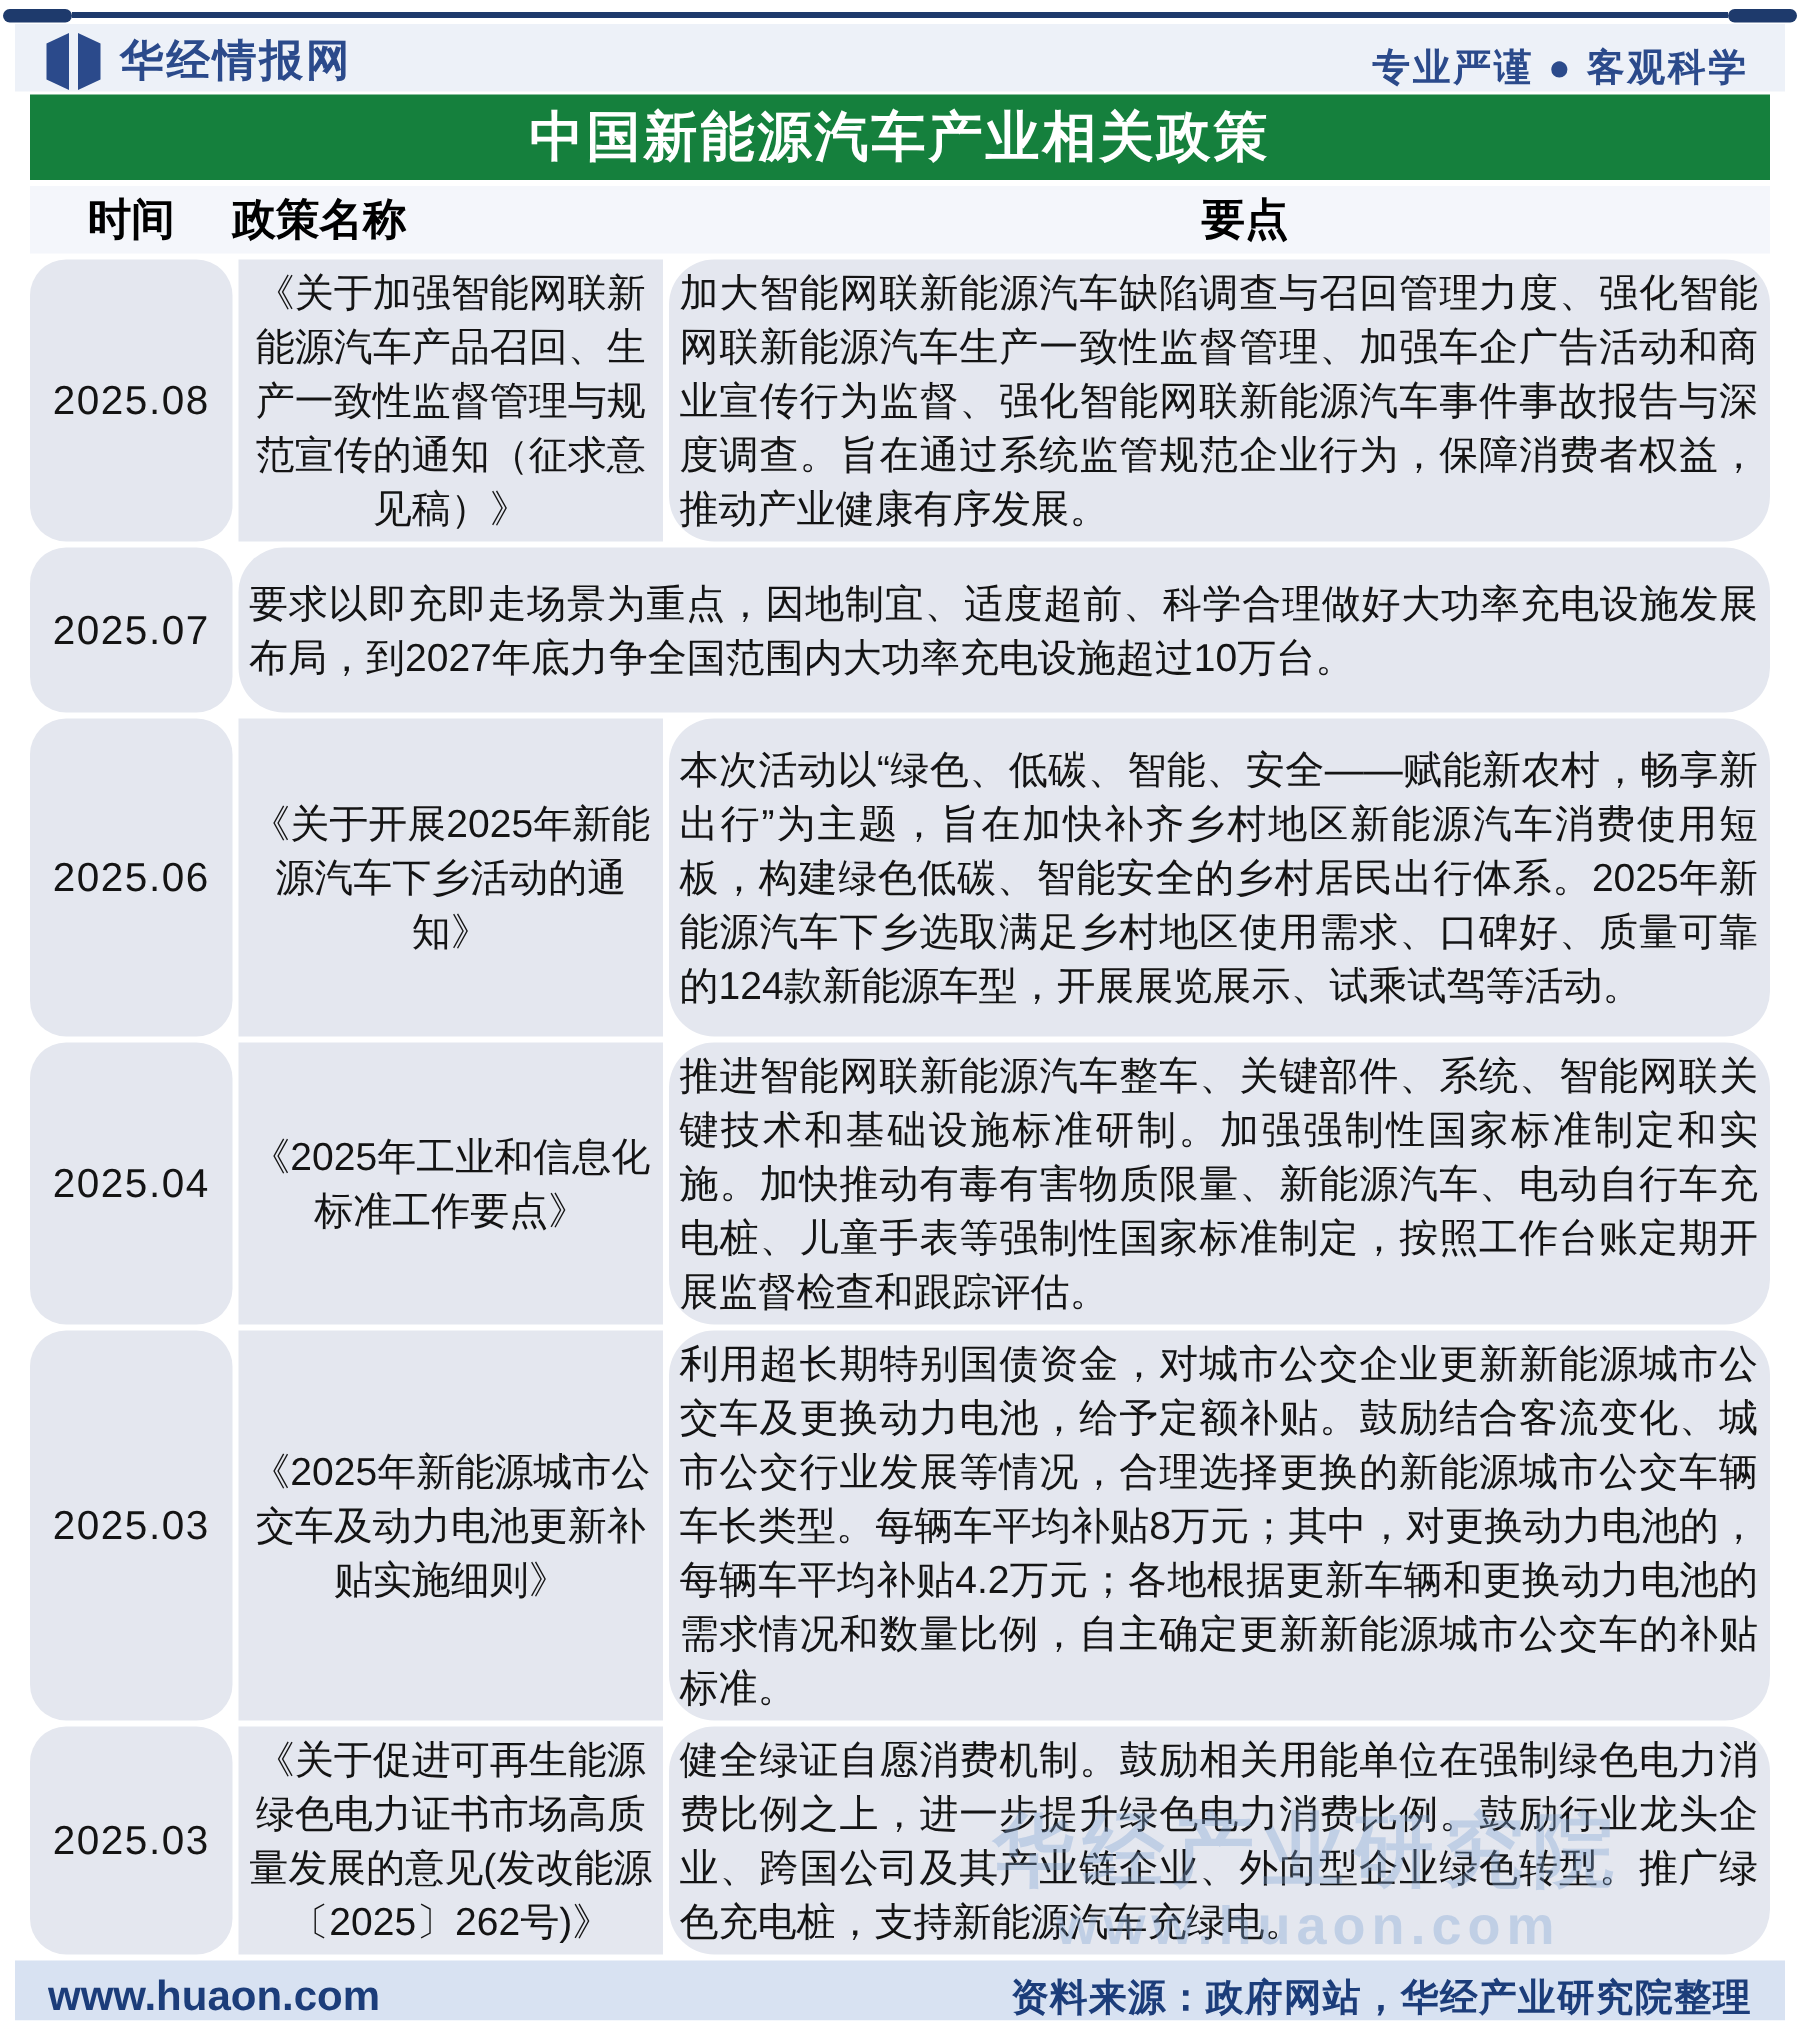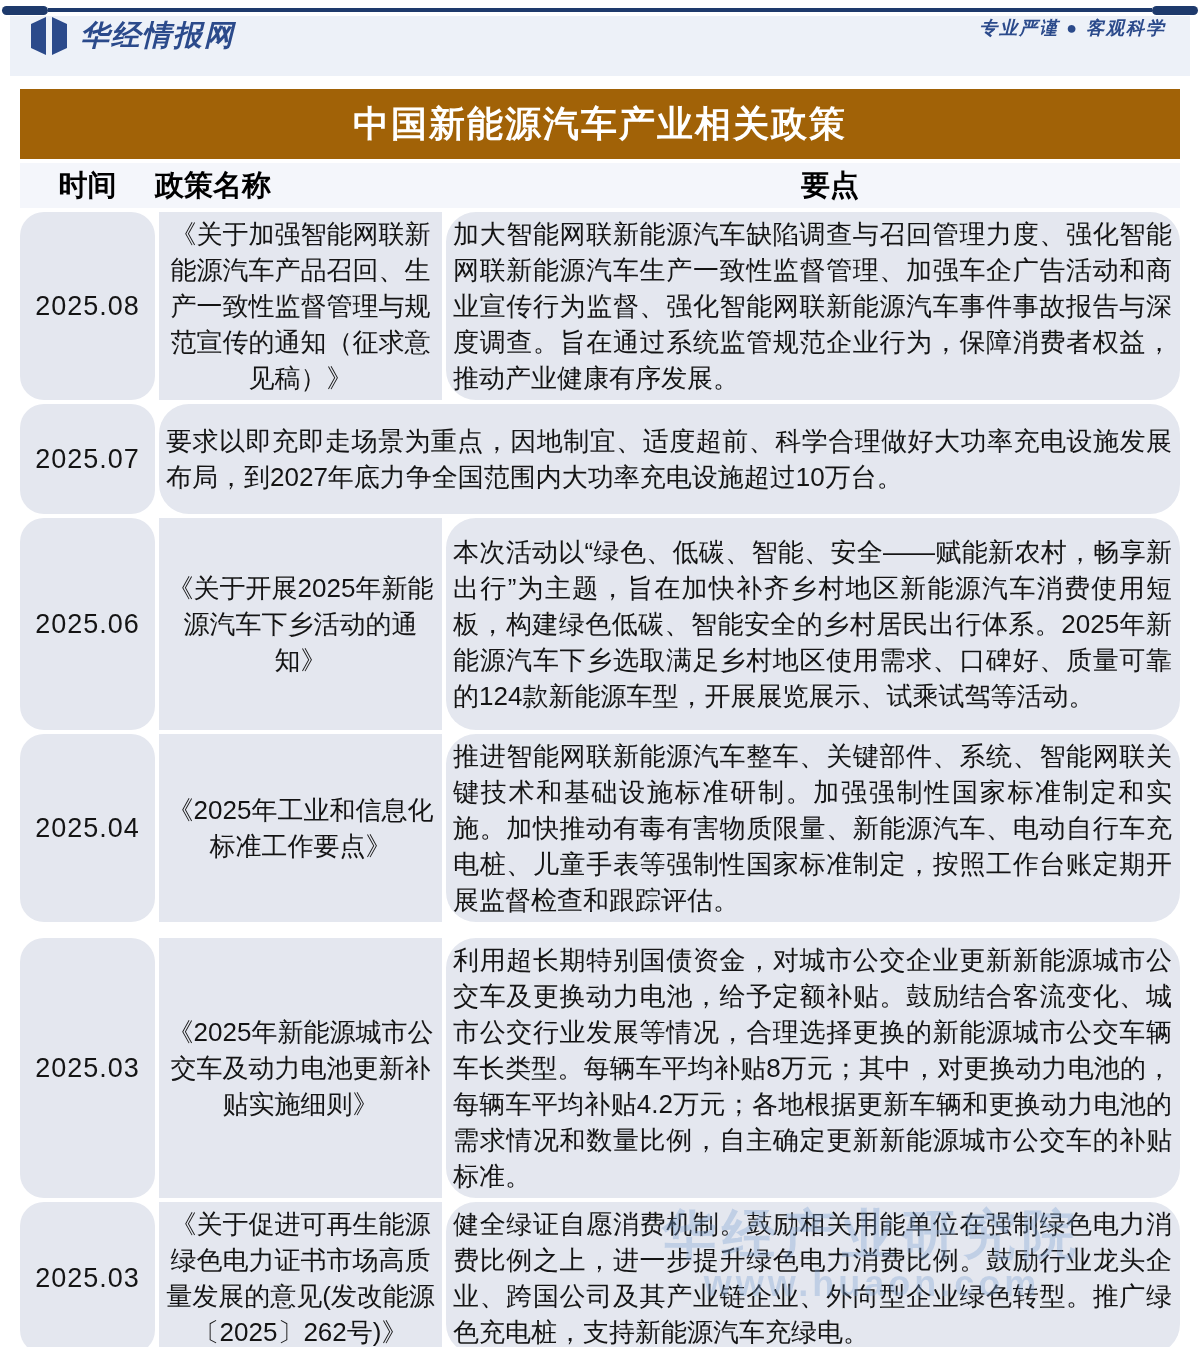--- a/index.html
+++ b/index.html
@@ -27,51 +27,50 @@
     border-radius: 5px;
     flex: 0 0 auto;
   }
   .divider .line {
     flex: 1 1 auto;
     height: 4px;
     background: #1e3a6c;
   }
   
   .brandband {
-    height: 60px;
+    height: 45px;
     margin: 1px 10px 0 10px;
     background: #edf1f8;
     display: flex;
-    align-items: flex-start;
+    align-items: flex-end;
     justify-content: space-between;
     padding: 0 24px 0 20px;
-    font-style: italic;
   }
   .brand {
     display: flex;
     align-items: center;
     gap: 12px;
   }
   .brand-name {
     font-size: 29px;
     font-weight: bold;
     color: #2b4a8b;
     letter-spacing: 2px;
   }
   .tagline {
-    font-size: 18px;
+    font-size: 25px;
     font-weight: bold;
     color: #2b4a8b;
     letter-spacing: 2px;
   }
   
   .titlebar {
-    height: 70px;
-    margin: 13px 20px 4px 20px;
-    background: #a16207;
+    height: 57px;
+    margin: 2px 20px 4px 20px;
+    background: #15803d;
     display: flex;
     align-items: center;
     justify-content: center;
   }
   .titlebar h1 {
     font-size: 36px;
     font-weight: bold;
     color: #ffffff;
     letter-spacing: 2px;
   }
@@ -126,21 +125,21 @@
     font-size: 26px;
     line-height: 36px;
     padding: 4px 8px 4px 7px;
     text-align: justify;
     border-radius: 30px;
   }
   .r1 .cell { min-height: 180px; }
   .r2 .cell { min-height: 110px; }
   .r3 .cell { min-height: 212px; }
   .r4 .cell { min-height: 186px; }
-  .r5 .cell { min-height: 246px; margin-top: 12px; }
+  .r5 .cell { min-height: 246px; }
   .r6 .cell { min-height: 146px; }
   
   .footer {
     height: 48px;
     margin: 2px 10px 0 10px;
     background: #d8e2f2;
     display: flex;
     align-items: center;
     justify-content: space-between;
     padding: 0 22px 0 22px;

